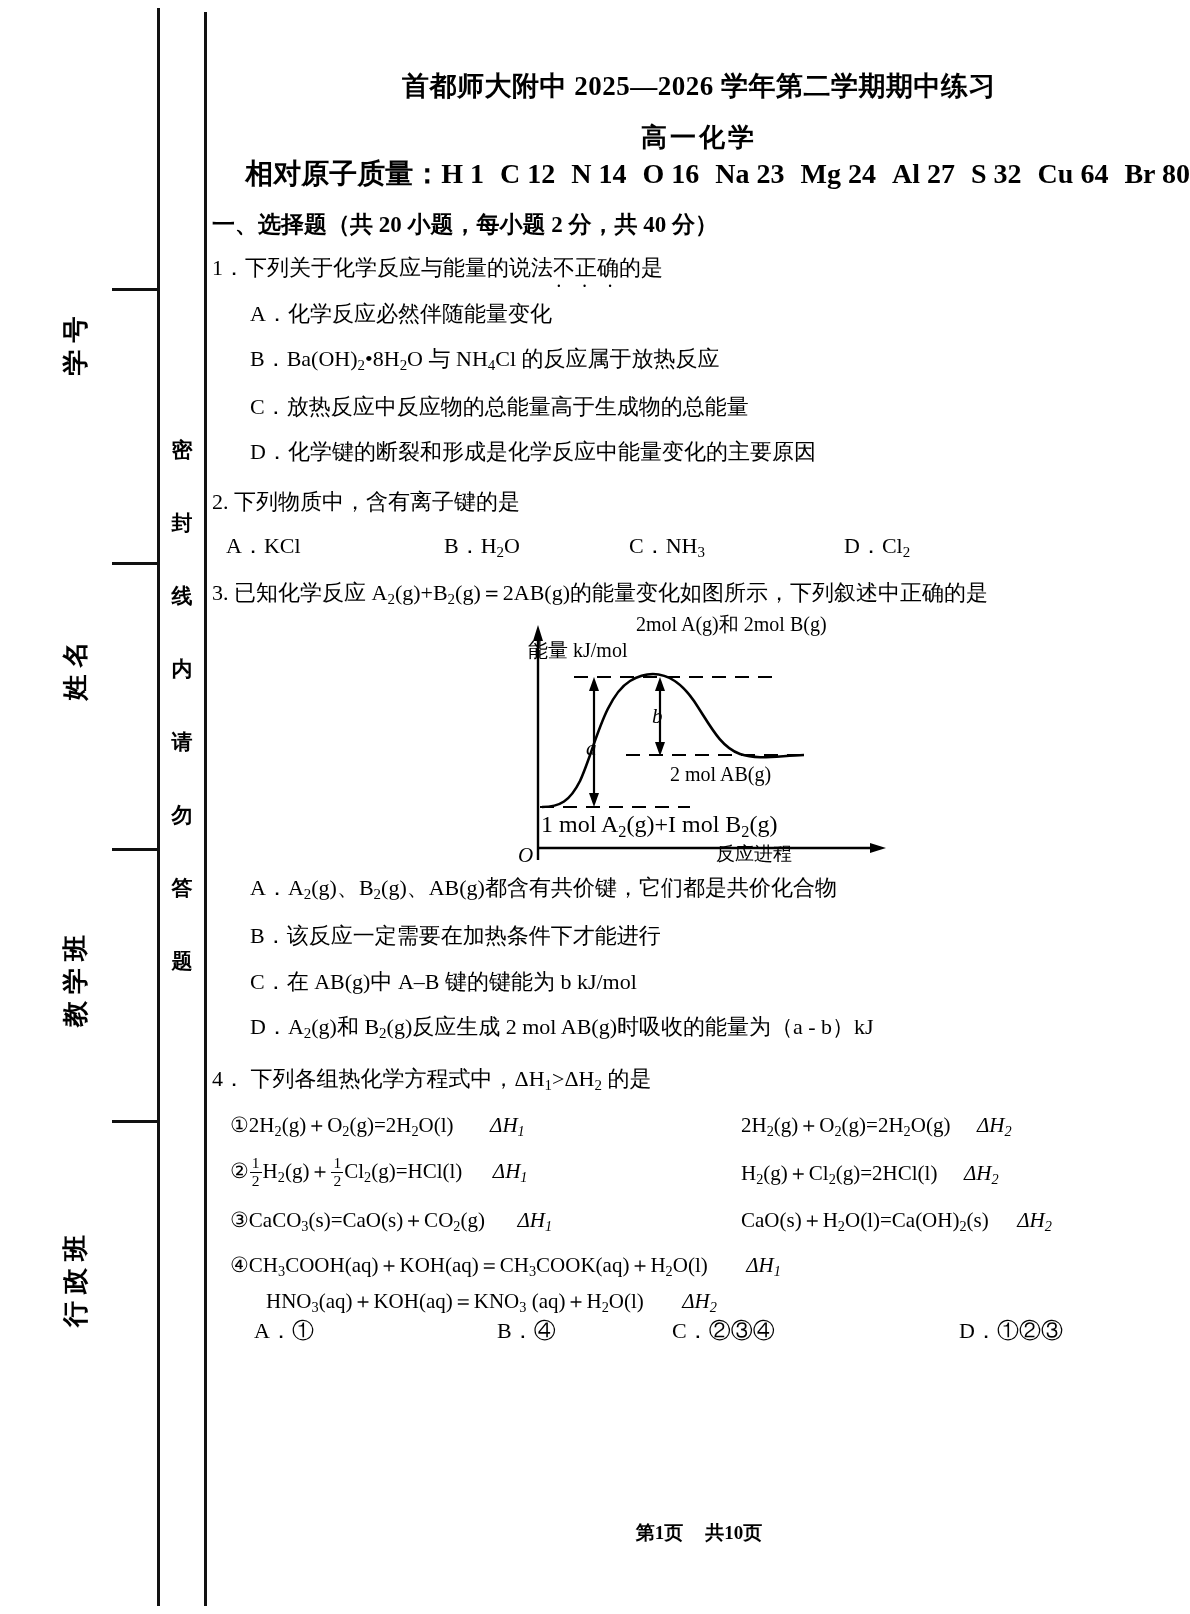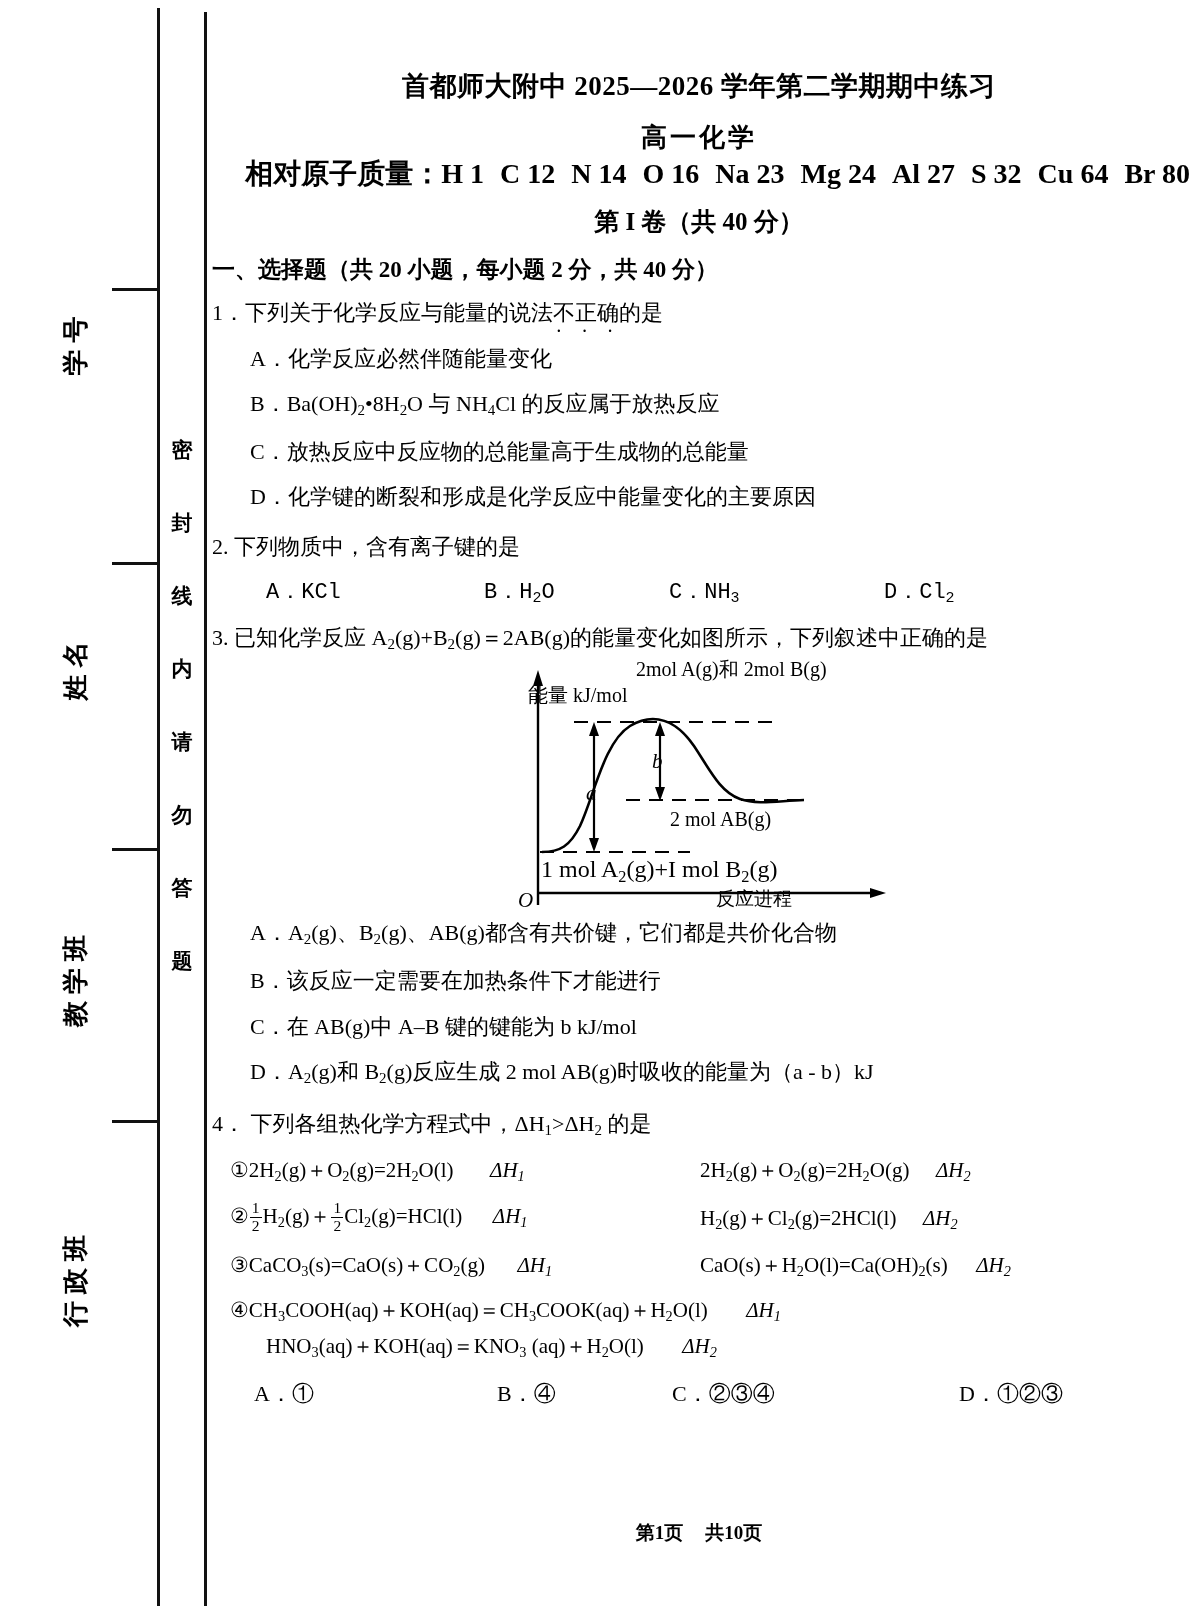--- a/index.html
+++ b/index.html
@@ -113,23 +113,22 @@
   }
   .q-opt {
     font-size: 22px;
     margin-top: 19px;
     padding-left: 42px;
     line-height: 1.2;
   }
   .q-opt-row {
     font-size: 22px;
     margin-top: 16px;
-    padding-left: 58px;
+    padding-left: 18px;
     display: flex;
-    font-family: Liberation Mono, monospace;
   }
   .q-opt-row .cell { flex: 0 0 auto; }
 
   sub { font-size: 0.68em; vertical-align: -0.28em; }
   .ital { font-style: italic; }
 
   
   .dotted {
     position: relative;
     display: inline-block;
@@ -167,32 +166,32 @@
   .frac .num { display: block; border-bottom: 1.6px solid #000; padding: 0 2px; }
   .frac .den { display: block; padding: 0 2px; }
 
   .eq-line {
     font-size: 21px;
     margin-top: 16px;
     padding-left: 22px;
     display: flex;
     align-items: center;
     white-space: nowrap;
+    gap: 41px;
   }
   .eq-left { width: 470px; flex: 0 0 470px; }
   .eq-right { flex: 0 0 auto; }
   .eq-cont {
     font-size: 21px;
     margin-top: 7px;
     padding-left: 58px;
     white-space: nowrap;
   }
   .ans-row {
     font-size: 22px;
-    margin-top: 18px;
     padding-left: 46px;
     display: flex;
   }
   .ans-row .cell { flex: 0 0 auto; }
 
   .footer {
     position: absolute;
     left: 0;
     top: 1520px;
     width: 982px;
@@ -241,21 +240,20 @@
 
   <div id="content">
 
     <div class="doc-title">首都师大附中 2025—2026 学年第二学期期中练习</div>
     <div class="doc-subtitle">高一化学</div>
 
     <div class="atomic-line">
       <span>相对原子质量：</span><span>H 1</span><span class="sp"></span><span>C 12</span><span class="sp"></span><span>N 14</span><span class="sp"></span><span>O 16</span><span class="sp"></span><span>Na 23</span><span class="sp"></span><span>Mg 24</span><span class="sp"></span><span>Al 27</span><span class="sp"></span><span>S 32</span><span class="sp"></span><span>Cu 64</span><span class="sp"></span><span>Br 80</span>
     </div>
 
-    <div class="paper-part">第 I 卷（共 40 分）</div>
     <div class="section-head">一、选择题（共 20 小题，每小题 2 分，共 40 分）</div>
 
     <div class="q">
       <span>1．</span><span>下列关于化学反应与能量的说法</span><span class="dotted">不正确</span><span>的是</span>
     </div>
     <div class="q-opt">
       <span>A．化学反应必然伴随能量变化</span>
     </div>
     <div class="q-opt">
       <span>B．Ba(OH)<sub>2</sub>•8H<sub>2</sub>O 与 NH<sub>4</sub>Cl 的反应属于放热反应</span>

